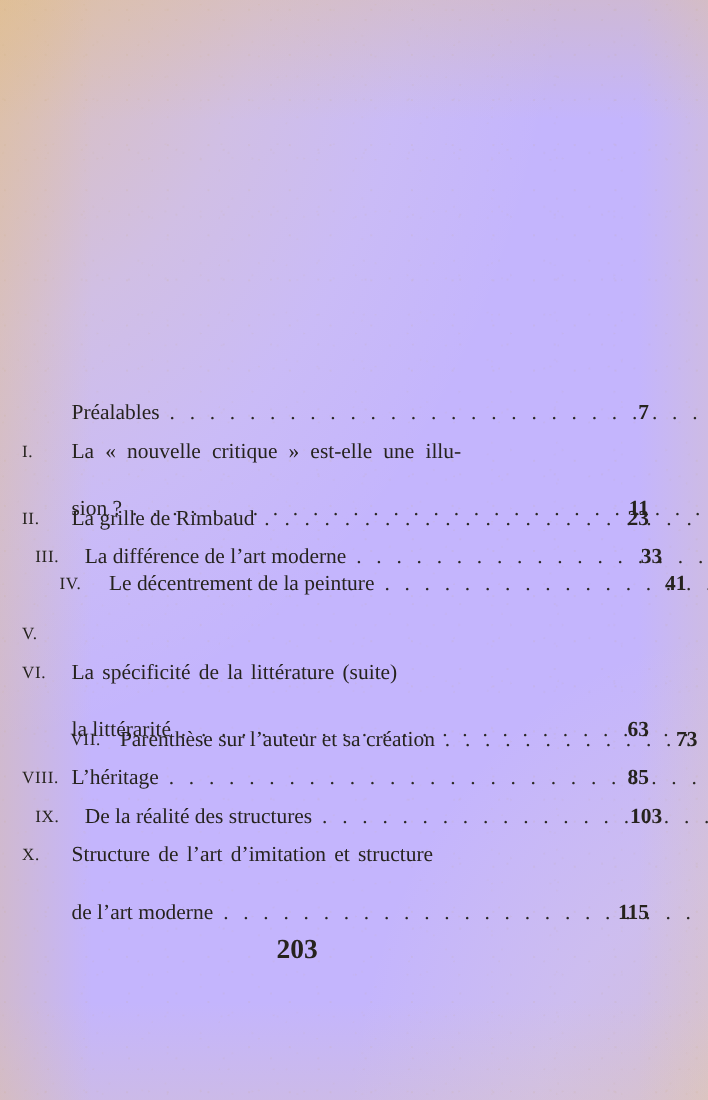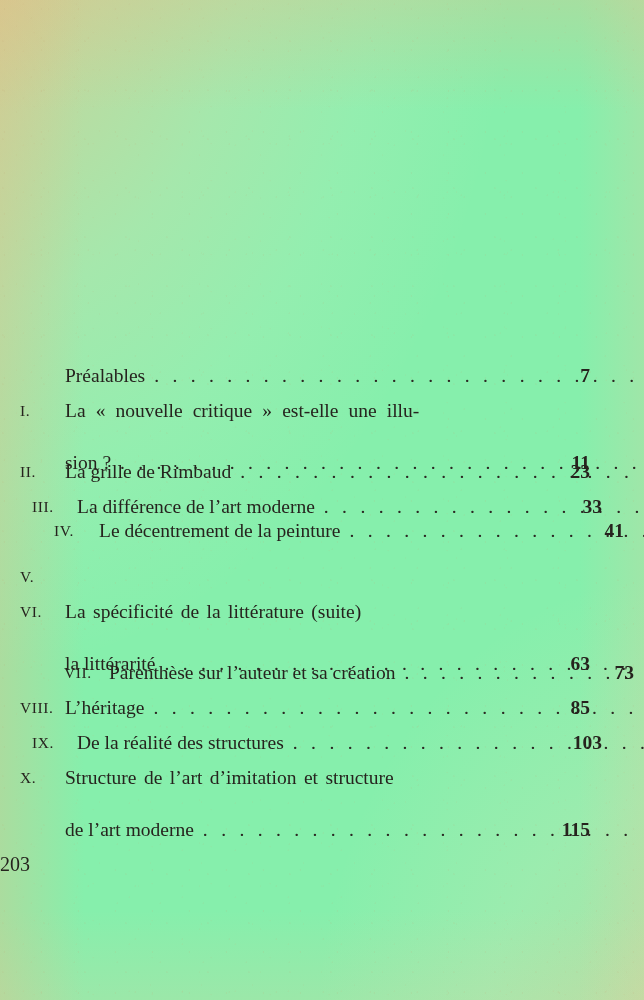--- a/index.html
+++ b/index.html
@@ -15,21 +15,21 @@
     font-family: "Liberation Serif", "DejaVu Serif", serif;
     color: #26231e;
     -webkit-font-smoothing: antialiased;
   }
 
   
   #page {
     position: relative;
     width: 644px;
     height: 1000px;
-    background: #86efac;
+    background: #c4b5fd;
     overflow: hidden;
   }
 
   
   #aging-top-left,
   #aging-edges,
   #aging-bottom-right,
   #paper-grain {
     position: absolute;
     inset: 0;
@@ -165,22 +165,23 @@
     font-weight: 700;
     white-space: nowrap;
   }
 
   
   #page-folio {
     position: absolute;
     left: 0;
     top: 851px;
     width: 540px;
-    font-size: 20px;
-    font-weight: 400;
+    text-align: center;
+    font-size: 25px;
+    font-weight: 700;
     line-height: 26px;
   }
 </style>
 </head>
 <body>
 
 <div id="page">
 
   <div id="aging-top-left"></div>
   <div id="aging-bottom-right"></div>

